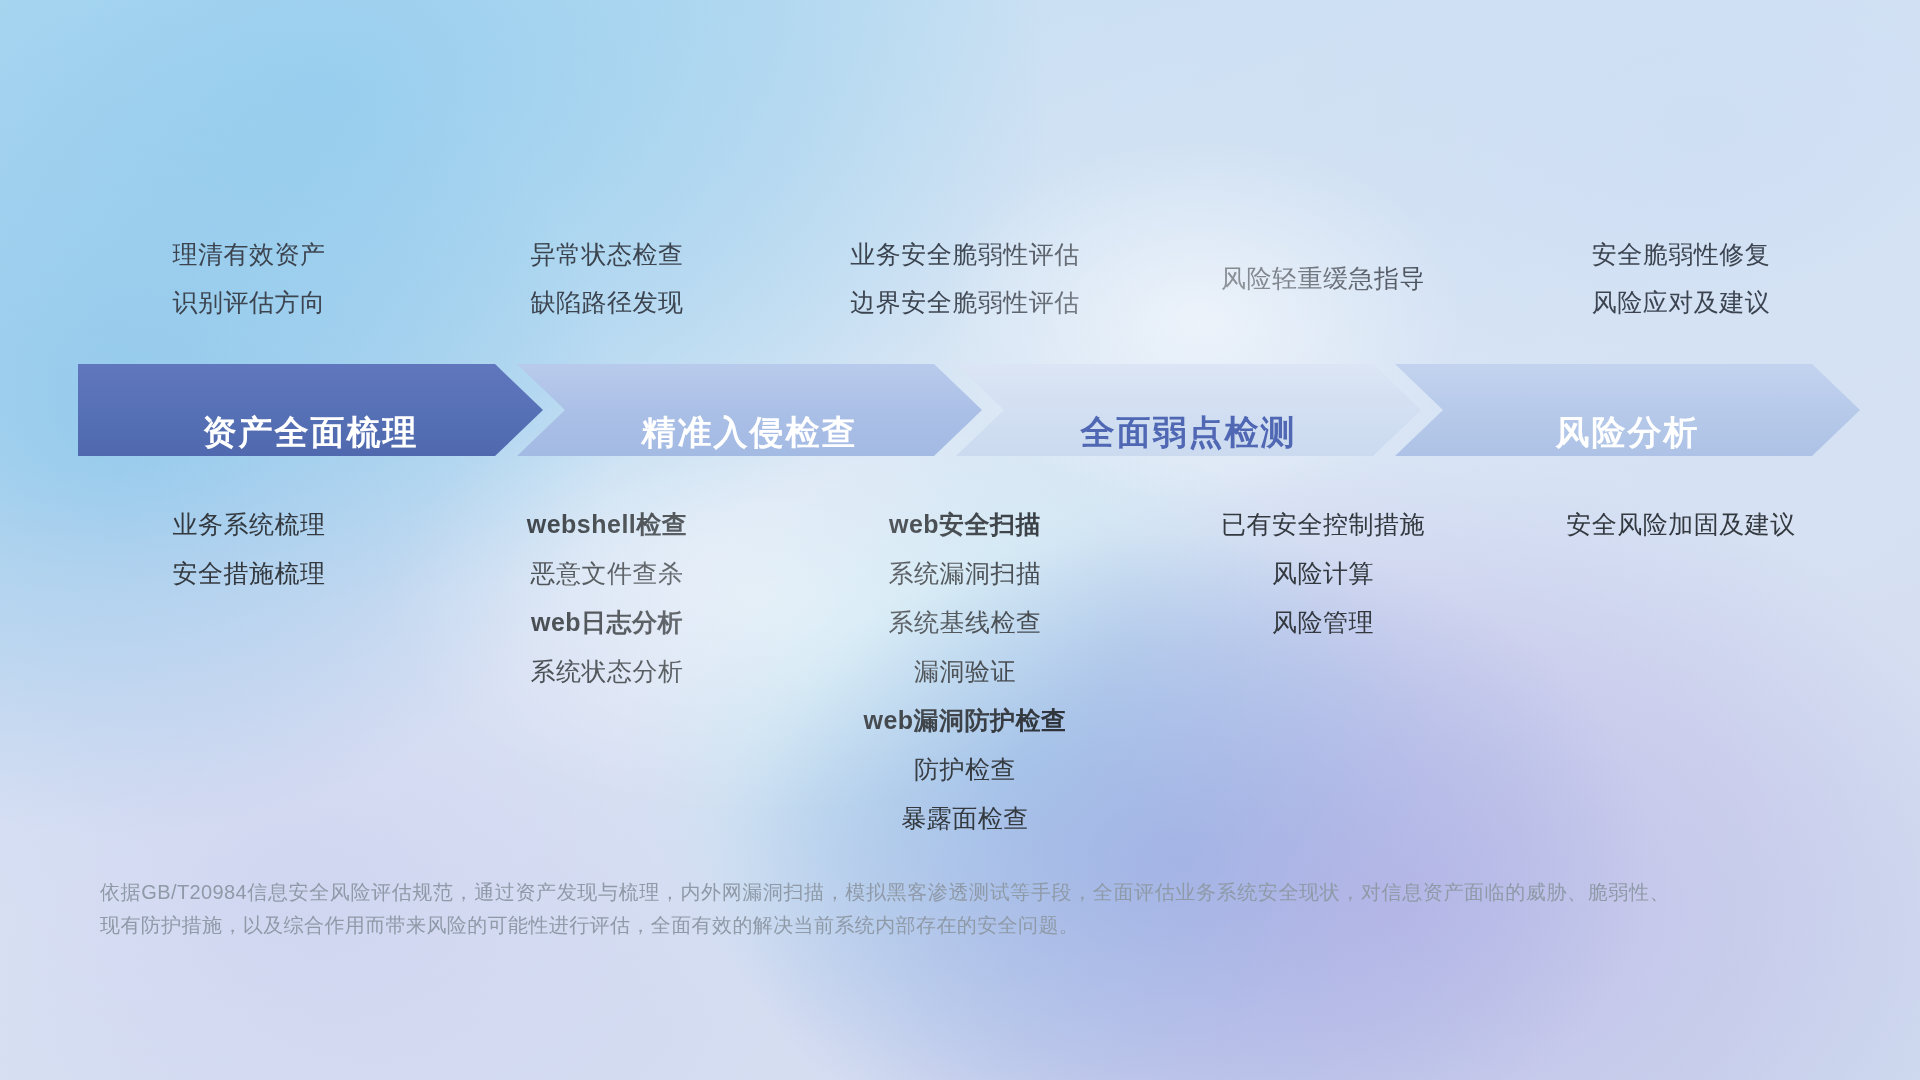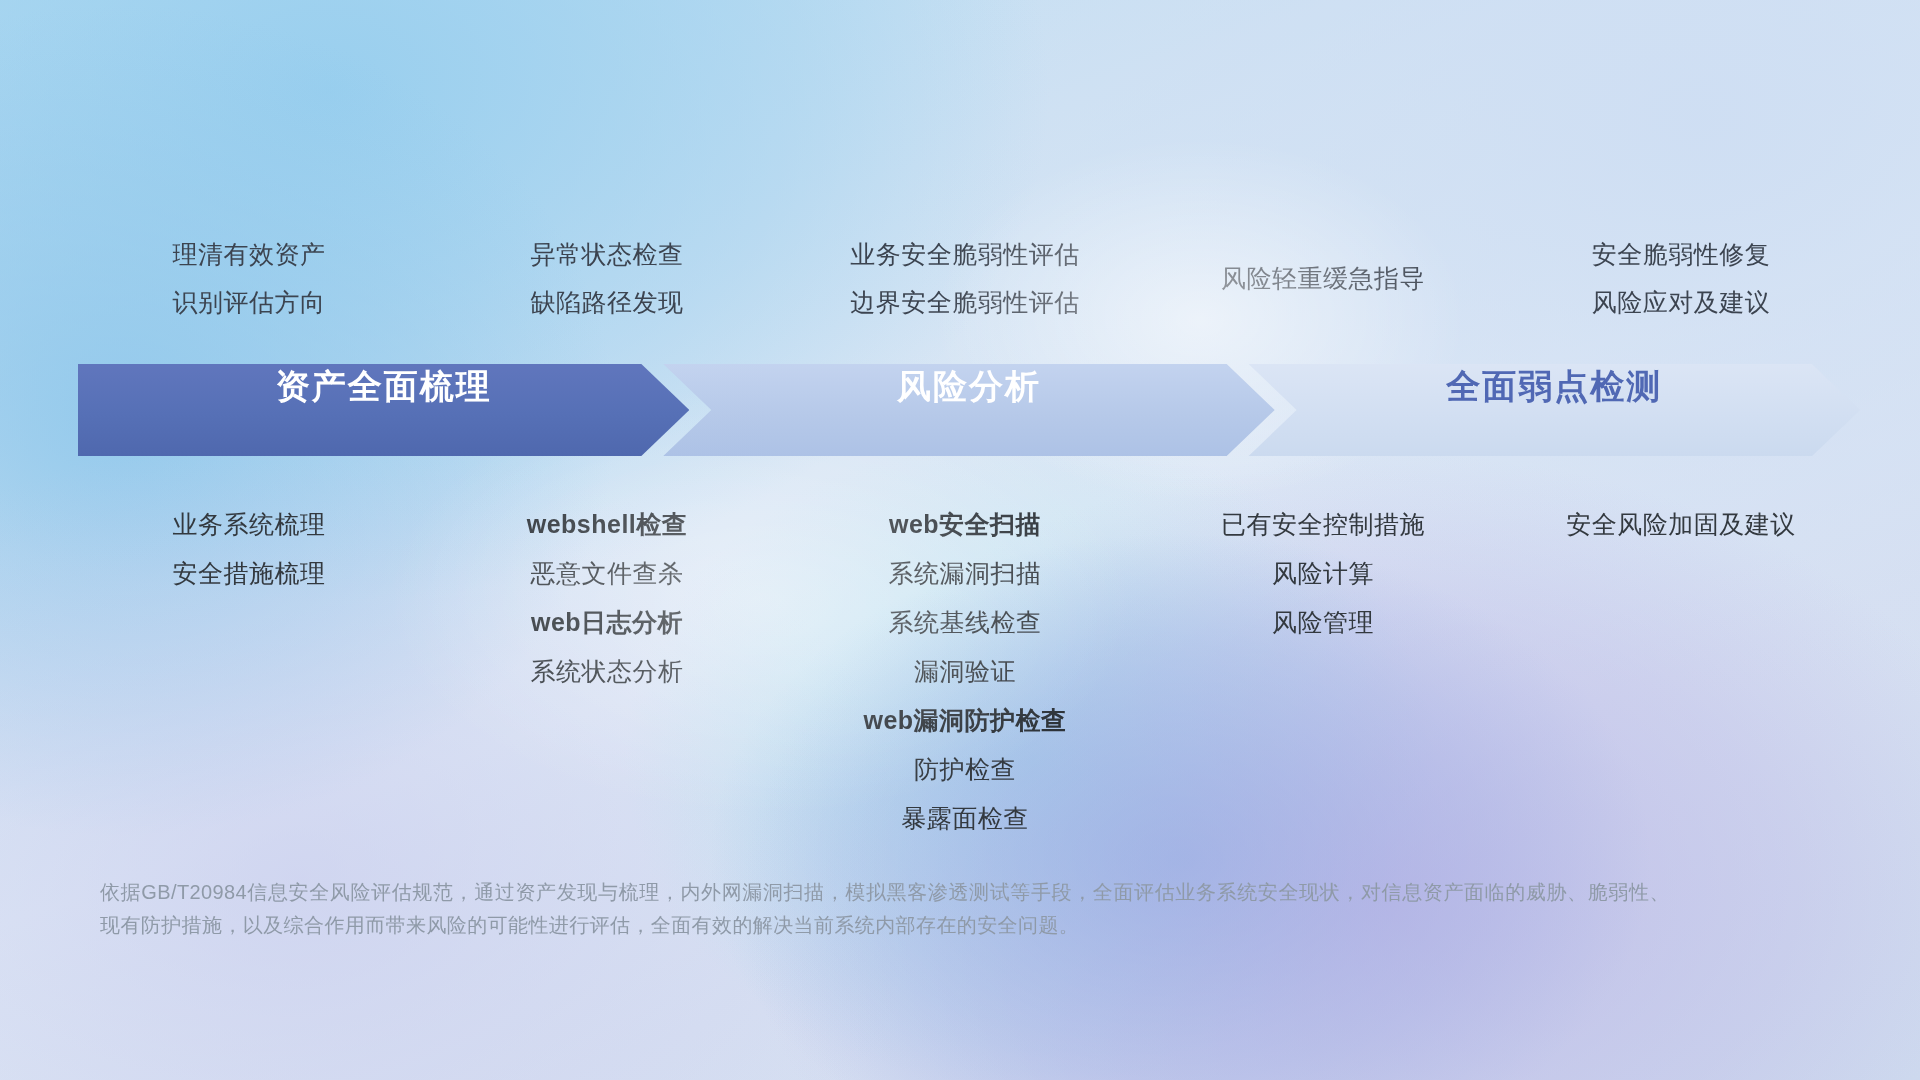--- a/index.html
+++ b/index.html
@@ -53,21 +53,21 @@
     left: 78px; top: 364px;
     width: 1782px; height: 92px;
     display: flex;
   }
   .chev {
     position: relative;
     flex: 1 1 0;
     height: 92px;
     margin-right: -26px;
     display: flex;
-    align-items: flex-start;
+    align-items: flex-end;
     justify-content: center;
     clip-path: polygon(0 0, calc(100% - 48px) 0, 100% 50%, calc(100% - 48px) 100%, 0 100%, 48px 50%);
     filter: drop-shadow(0 2px 3px rgba(80,100,140,0.28));
   }
   .chev:first-child {
     clip-path: polygon(0 0, calc(100% - 48px) 0, 100% 50%, calc(100% - 48px) 100%, 0 100%);
   }
   .chev:last-child { margin-right: 0; }
   .chev-txt {
     font-size: 34px;
@@ -142,25 +142,28 @@
       <div class="col">
         <div class="lbl">安全脆弱性修复</div>
         <div class="lbl">风险应对及建议</div>
       </div>
     </div>
 
   <div class="band">
       <div class="chev c0" style="z-index: 10;">
         <span class="chev-txt">资产全面梳理</span>
       </div>
-      <div class="chev c3" style="z-index: 7;">
-        <span class="chev-txt">风险分析</span>
+      <div class="chev c1" style="z-index: 9;">
+        <span class="chev-txt">精准入侵检查</span>
       </div>
       <div class="chev c2" style="z-index: 8;">
         <span class="chev-txt">全面弱点检测</span>
+      </div>
+      <div class="chev c3" style="z-index: 7;">
+        <span class="chev-txt">风险分析</span>
       </div>
     </div>
 
   <div class="row-bot">
       <div class="col">
         <div class="item">业务系统梳理</div>
         <div class="item">安全措施梳理</div>
       </div>
       <div class="col">
         <div class="item em">webshell检查</div>

